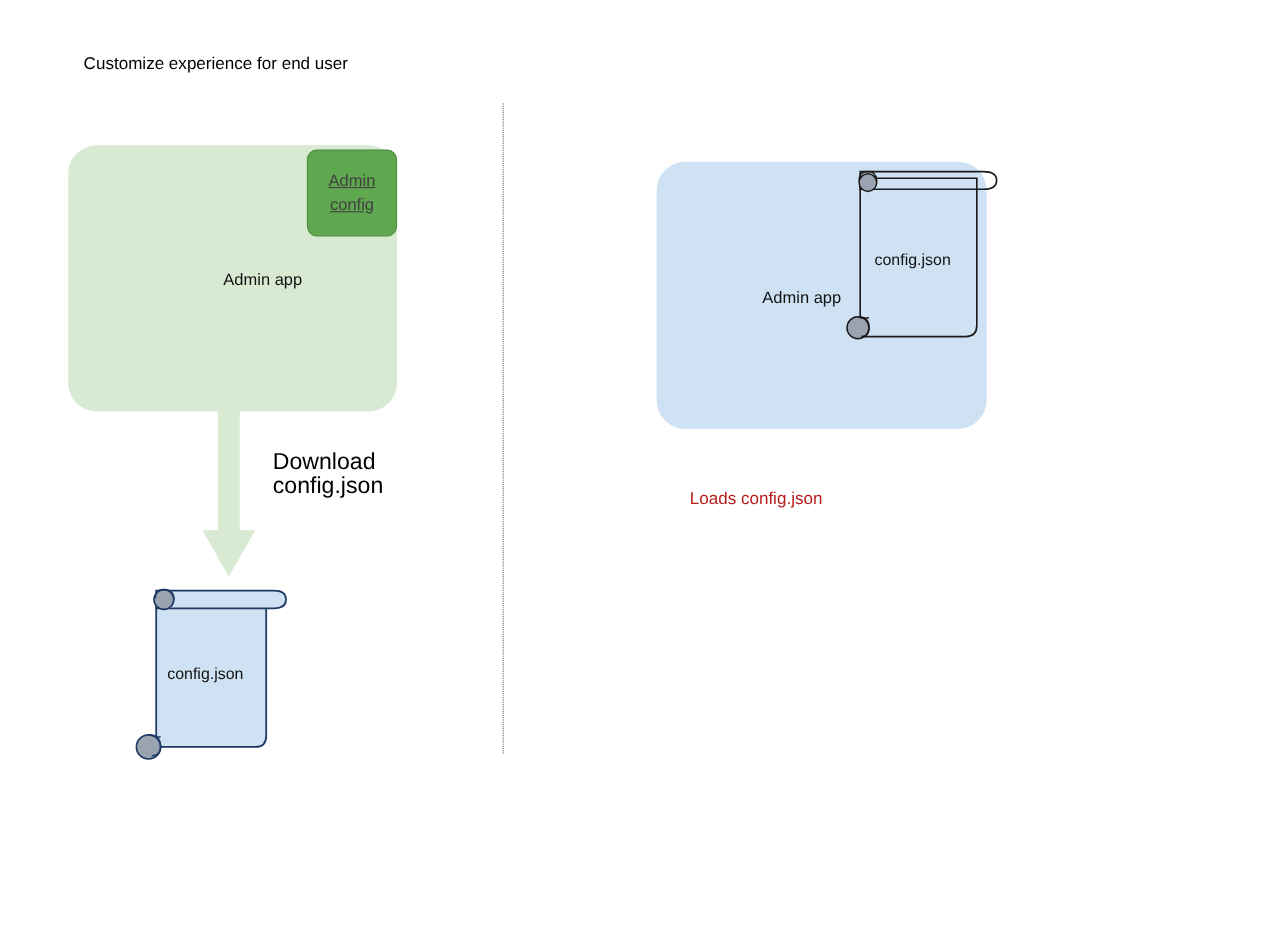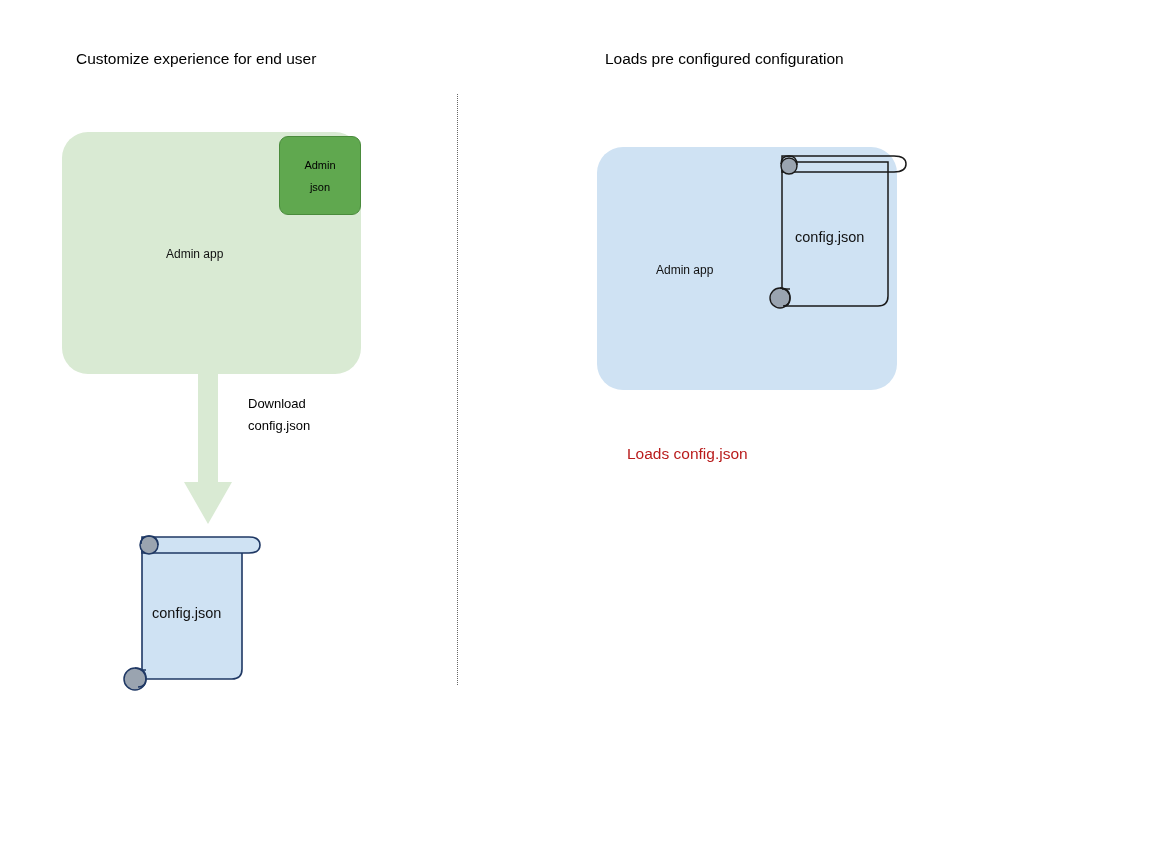--- a/index.html
+++ b/index.html
@@ -49,24 +49,25 @@
   }
   #demo-app-box {
     left: 597px;
     top: 147px;
     width: 300px;
     height: 243px;
     background: #cfe2f3;
   }
   .app-label {
     position: absolute;
-    font-size: 12px;
+    font-size: 15px;
     line-height: 19px;
     color: #111111;
     white-space: nowrap;
+    margin-left: 37px;
   }
   #admin-app-label { left: 166px; top: 245px; }
   #demo-app-label  { left: 656px; top: 261px; }
 
   
   #admin-panel-box {
     position: absolute;
     left: 279px;
     top: 136px;
     width: 82px;
@@ -75,42 +76,43 @@
     border: 1px solid #4a8b3c;
     border-radius: 9px;
     box-sizing: border-box;
     display: flex;
     flex-direction: column;
     align-items: center;
     justify-content: center;
   }
   #admin-panel-box span {
     display: block;
-    font-size: 11px;
+    font-size: 15px;
     line-height: 22px;
-    color: #000000;
+    color: #404040;
     text-align: center;
     white-space: nowrap;
+    text-decoration: underline;
   }
 
   
   #download-arrow {
     position: absolute;
     left: 172px;
     top: 370px;
     width: 72px;
     height: 160px;
   }
 
   
   #download-label {
     position: absolute;
     left: 248px;
-    top: 393px;
-    font-size: 13px;
+    top: 409px;
+    font-size: 21px;
     line-height: 22px;
     color: #000000;
     white-space: nowrap;
   }
   #download-label span { display: block; }
 
   
   .scroll-doc {
     position: absolute;
   }
@@ -157,35 +159,34 @@
     border-left: 1.4px dotted #666666;
   }
 </style>
 </head>
 <body>
 
 <div class="canvas">
 
   <div class="header-text" id="header-left">Customize experience for end user</div>
 
-  <div class="header-text" id="header-right">Loads pre configured configuration</div>
 
   <div id="divider"></div>
 
   <svg id="download-arrow" viewBox="0 0 72 160">
     <polygon points="26,0 46,0 46,112 60,112 36,154 12,112 26,112" fill="#d9ead3" stroke="none"></polygon>
   </svg>
 
   <div class="app-box" id="admin-app-box"></div>
 
   <div class="app-label" id="admin-app-label">Admin app</div>
 
   <div id="admin-panel-box">
     <span>Admin</span>
-    <span>json</span>
+    <span>config</span>
   </div>
 
   <div id="download-label">
     <span>Download</span>
     <span>config.json</span>
   </div>
 
   <svg class="scroll-doc" id="scroll-left" viewBox="0 0 150 168">
 
     <path d="M 24,20 L 124,20 L 124,144 Q 124,154 114,154 L 24,154 Z" fill="#cfe2f3" stroke="#1f3864" stroke-width="1.6"></path>

